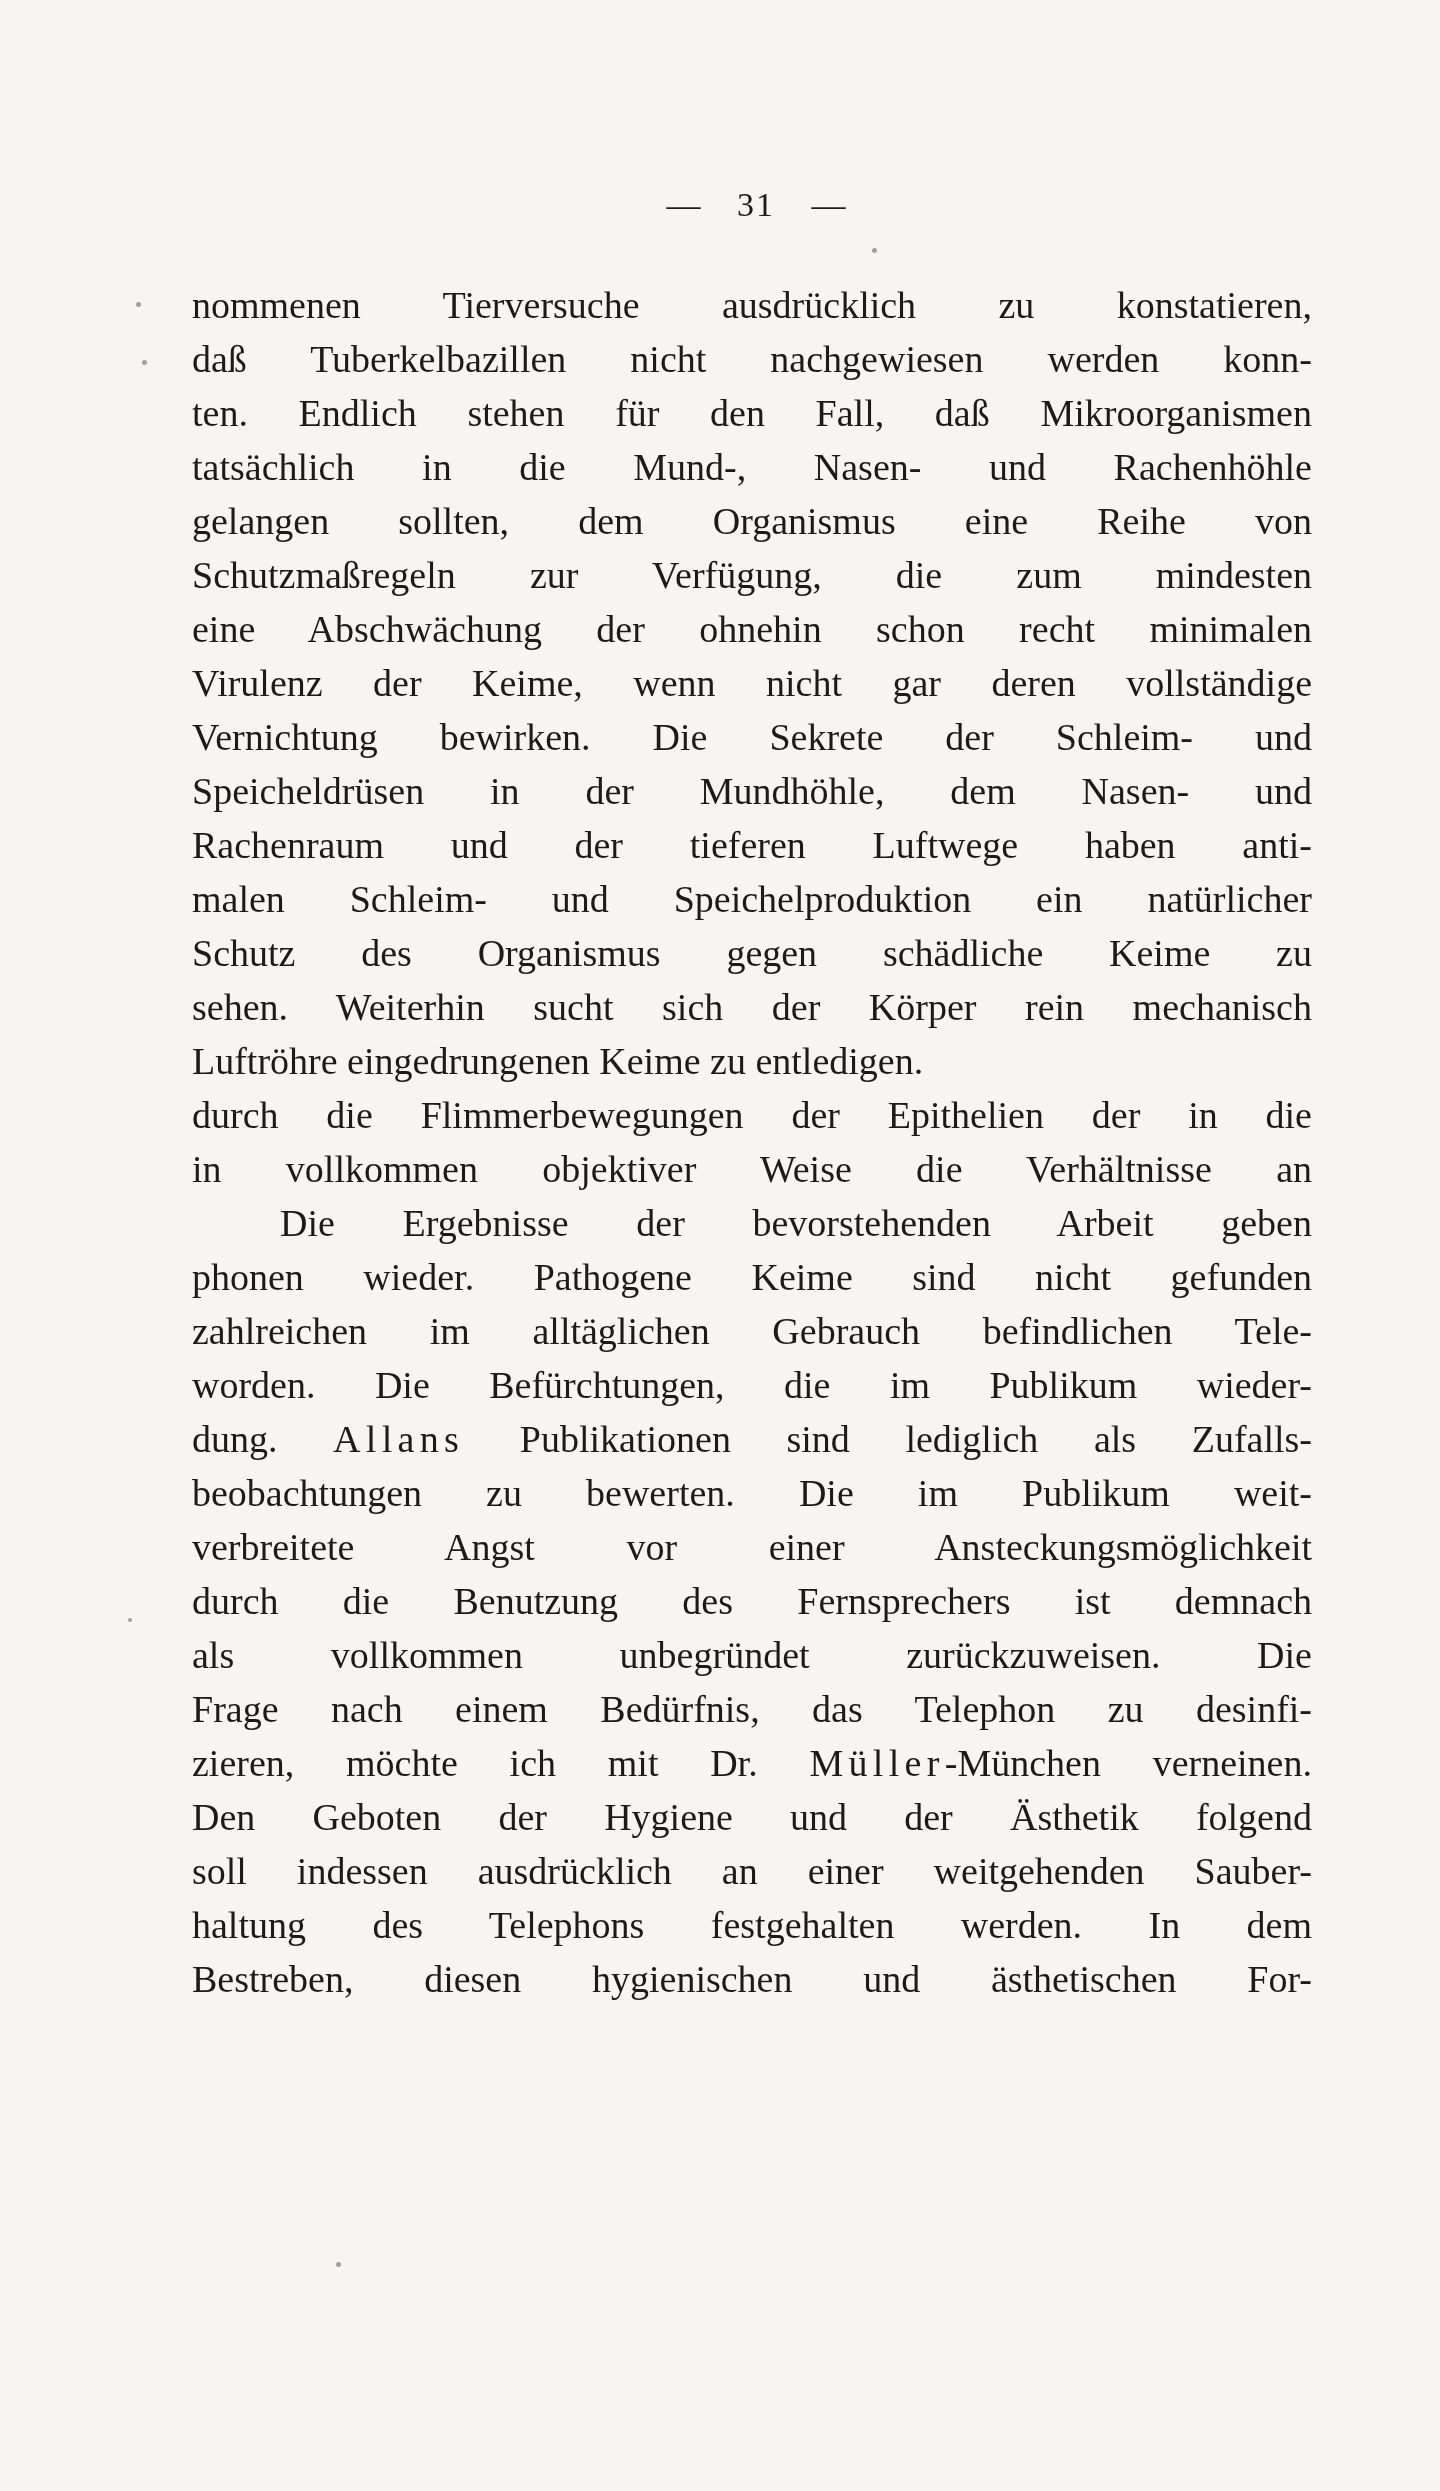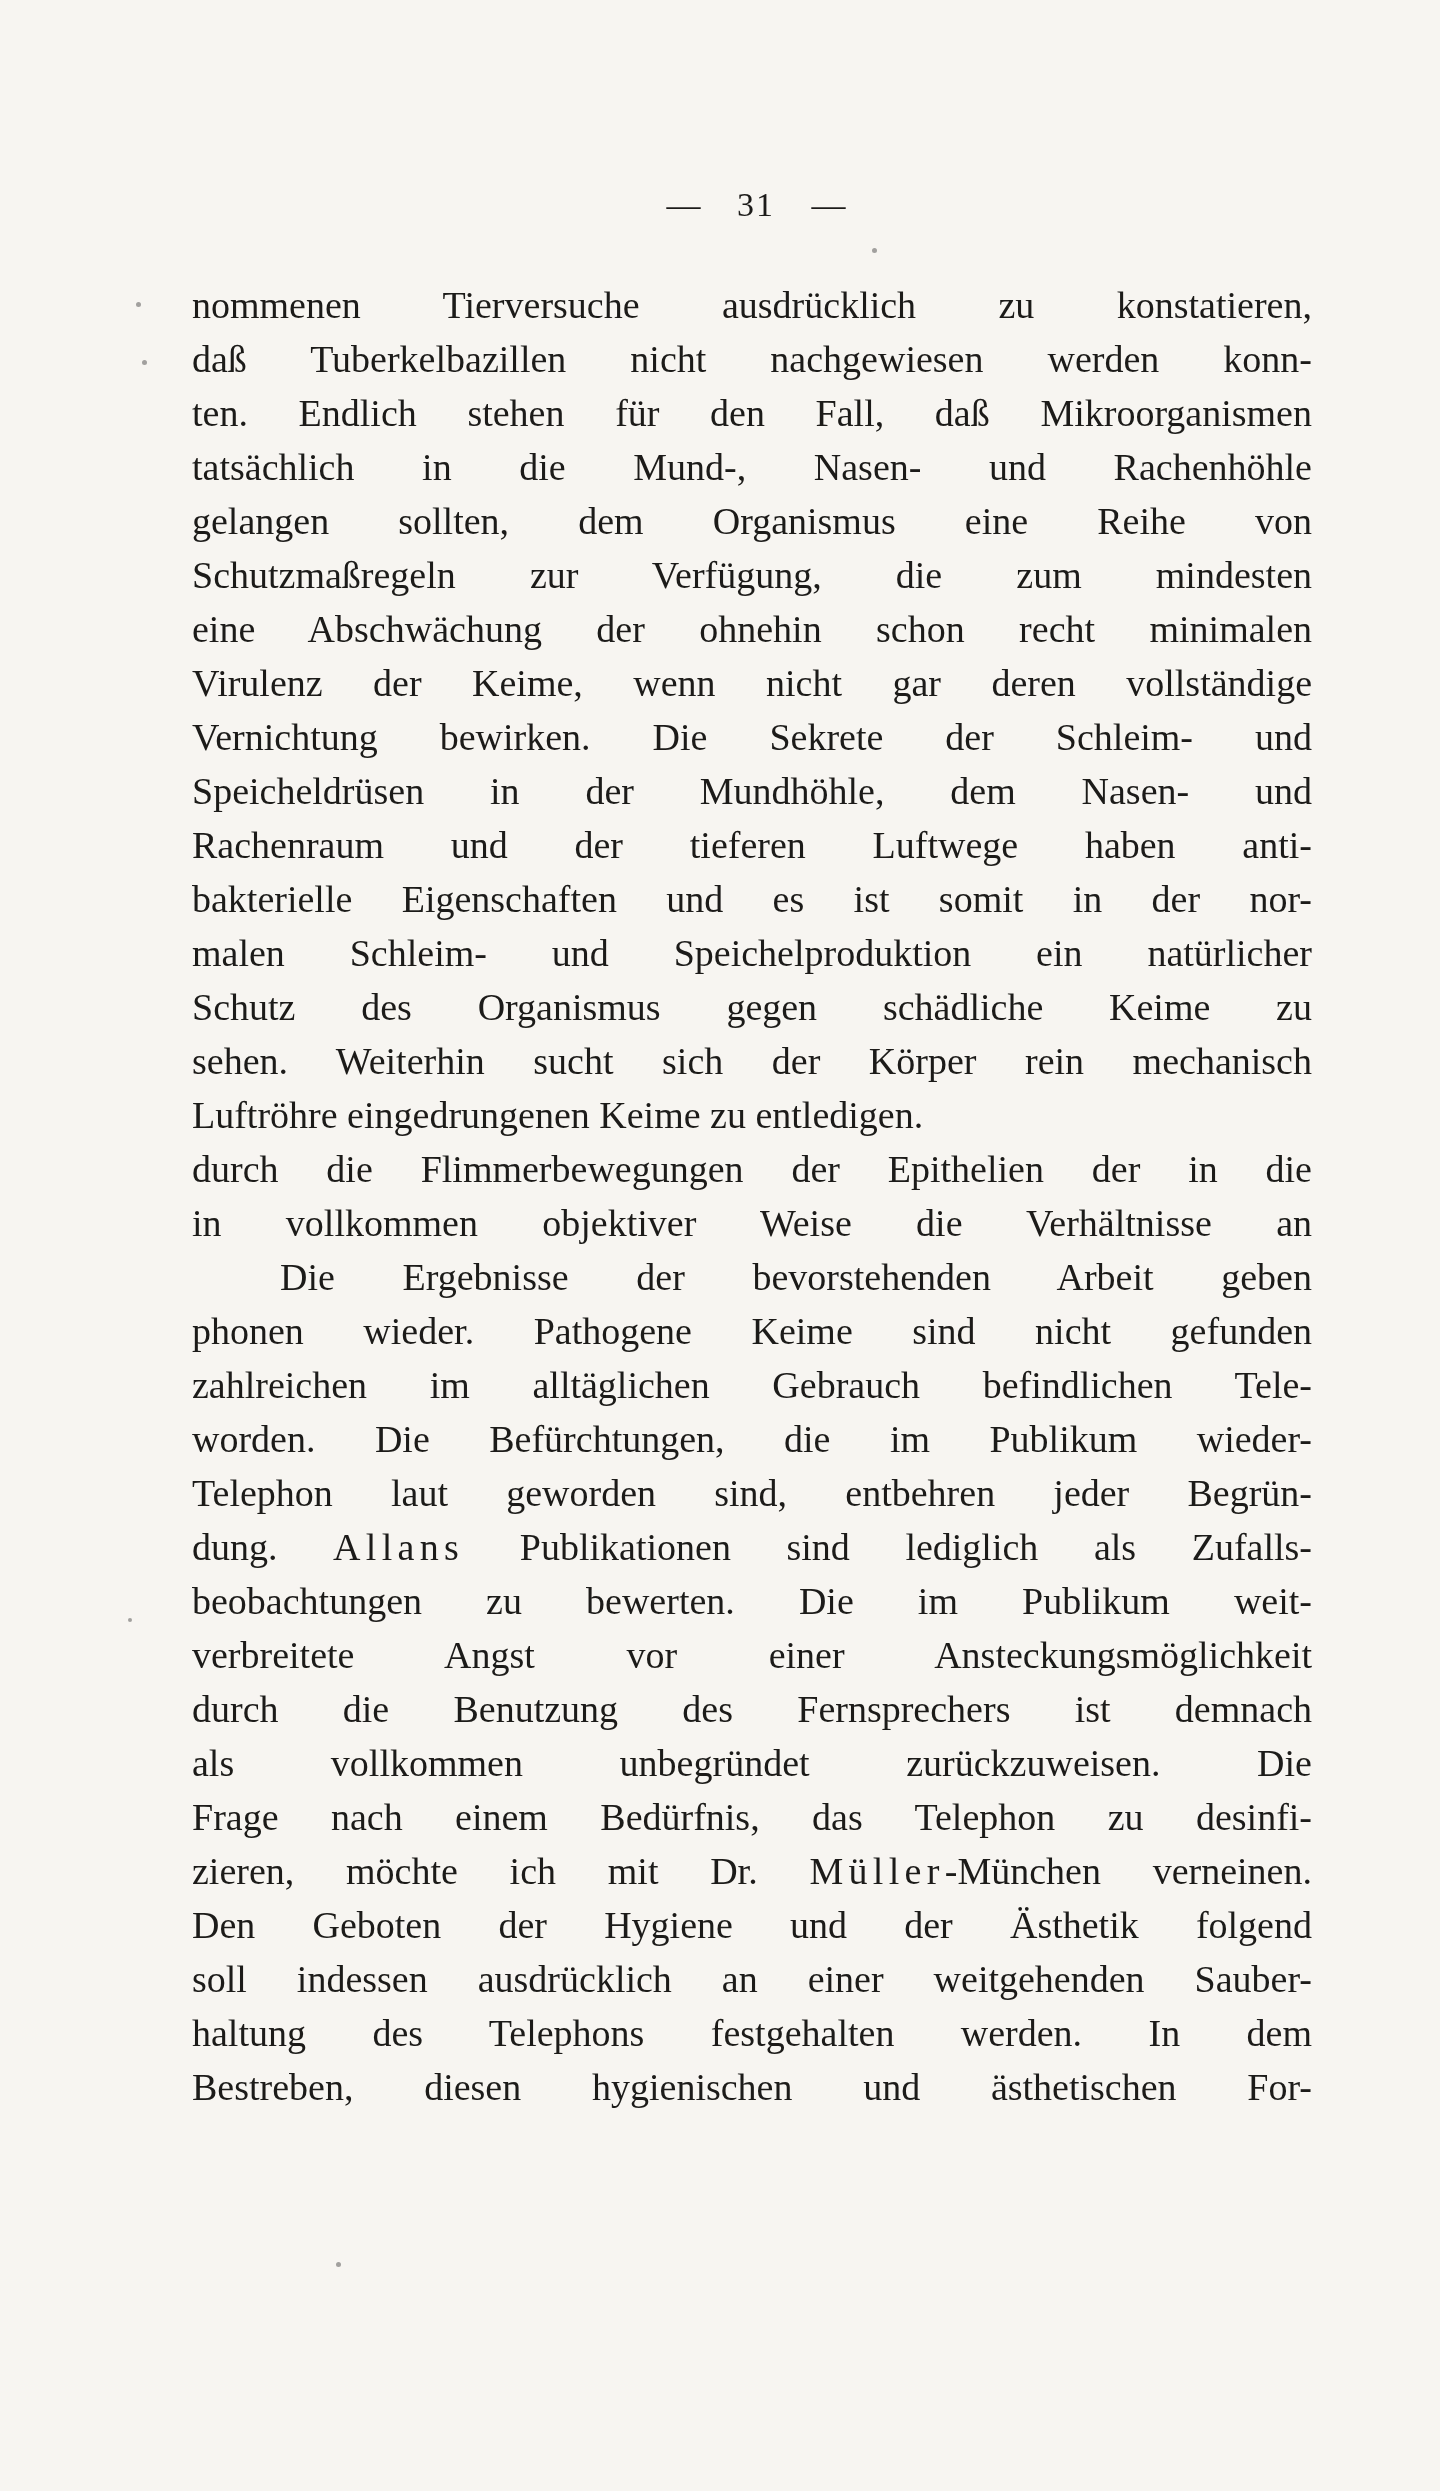--- a/index.html
+++ b/index.html
@@ -65,32 +65,30 @@
       <div class="line"><span>daß Tuberkelbazillen nicht nachgewiesen werden konn-</span></div>
       <div class="line"><span>ten. Endlich stehen für den Fall, daß Mikroorganismen</span></div>
       <div class="line"><span>tatsächlich in die Mund-, Nasen- und Rachenhöhle</span></div>
       <div class="line"><span>gelangen sollten, dem Organismus eine Reihe von</span></div>
       <div class="line"><span>Schutzmaßregeln zur Verfügung, die zum mindesten</span></div>
       <div class="line"><span>eine Abschwächung der ohnehin schon recht minimalen</span></div>
       <div class="line"><span>Virulenz der Keime, wenn nicht gar deren vollständige</span></div>
       <div class="line"><span>Vernichtung bewirken. Die Sekrete der Schleim- und</span></div>
       <div class="line"><span>Speicheldrüsen in der Mundhöhle, dem Nasen- und</span></div>
       <div class="line"><span>Rachenraum und der tieferen Luftwege haben anti-</span></div>
-      <div class="line"><span>bakterielle Eigenschaften und es ist somit in der nor-</span></div>
       <div class="line"><span>malen Schleim- und Speichelproduktion ein natürlicher</span></div>
       <div class="line"><span>Schutz des Organismus gegen schädliche Keime zu</span></div>
       <div class="line"><span>sehen. Weiterhin sucht sich der Körper rein mechanisch</span></div>
       <div class="line end"><span>Luftröhre eingedrungenen Keime zu entledigen.</span></div>
       <div class="line"><span>durch die Flimmerbewegungen der Epithelien der in die</span></div>
       <div class="line"><span>in vollkommen objektiver Weise die Verhältnisse an</span></div>
       <div class="line indent"><span>Die Ergebnisse der bevorstehenden Arbeit geben</span></div>
       <div class="line"><span>phonen wieder. Pathogene Keime sind nicht gefunden</span></div>
       <div class="line"><span>zahlreichen im alltäglichen Gebrauch befindlichen Tele-</span></div>
       <div class="line"><span>worden. Die Befürchtungen, die im Publikum wieder-</span></div>
-      <div class="line"><span>Telephon laut geworden sind, entbehren jeder Begrün-</span></div>
       <div class="line"><span>dung. </span><span class="sperr">Allans</span><span> Publikationen sind lediglich als Zufalls-</span></div>
       <div class="line"><span>beobachtungen zu bewerten. Die im Publikum weit-</span></div>
       <div class="line"><span>verbreitete Angst vor einer Ansteckungsmöglichkeit</span></div>
       <div class="line"><span>durch die Benutzung des Fernsprechers ist demnach</span></div>
       <div class="line"><span>als vollkommen unbegründet zurückzuweisen. Die</span></div>
       <div class="line"><span>Frage nach einem Bedürfnis, das Telephon zu desinfi-</span></div>
       <div class="line"><span>zieren, möchte ich mit Dr. </span><span class="sperr">Müller</span><span>-München verneinen.</span></div>
       <div class="line"><span>Den Geboten der Hygiene und der Ästhetik folgend</span></div>
       <div class="line"><span>soll indessen ausdrücklich an einer weitgehenden Sauber-</span></div>
       <div class="line"><span>haltung des Telephons festgehalten werden. In dem</span></div>

